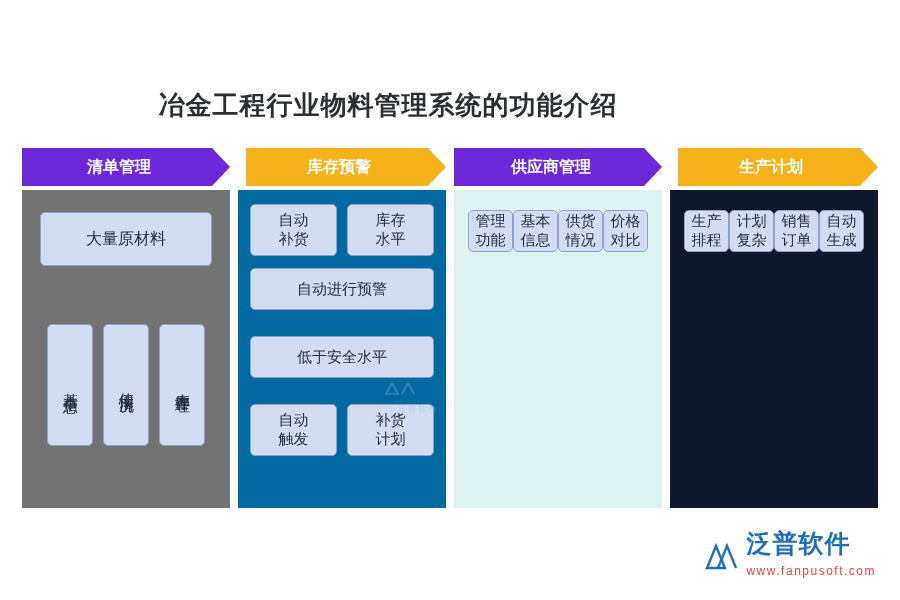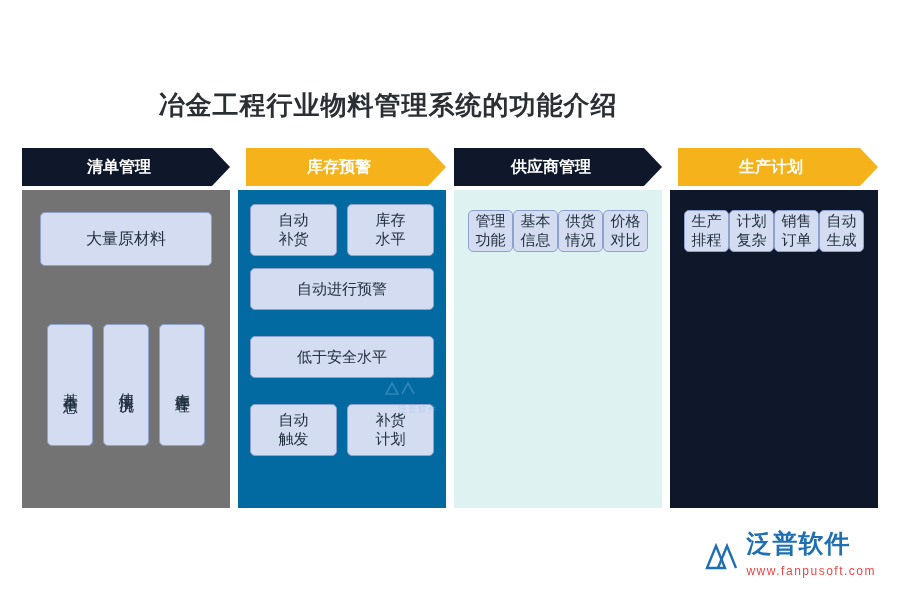--- a/index.html
+++ b/index.html
@@ -53,21 +53,21 @@
     height: 38px;
     line-height: 38px;
     color: #ffffff;
     font-size: 16px;
     font-weight: bold;
     text-align: center;
     padding-right: 14px;
     box-sizing: border-box;
     clip-path: polygon(0 0, calc(100% - 18px) 0, 100% 50%, calc(100% - 18px) 100%, 0 100%);
   }
-  .col-header.teal { background: #0f172a; }
+  .col-header.teal { background: #6d28d9; }
   .col-header.orange { background: #f5b21b; margin-left: 8px; }
 
   .col-body {
     flex: 1;
     margin-top: 4px;
     padding: 14px 12px;
     box-sizing: border-box;
     display: flex;
     flex-direction: column;
     position: relative;

